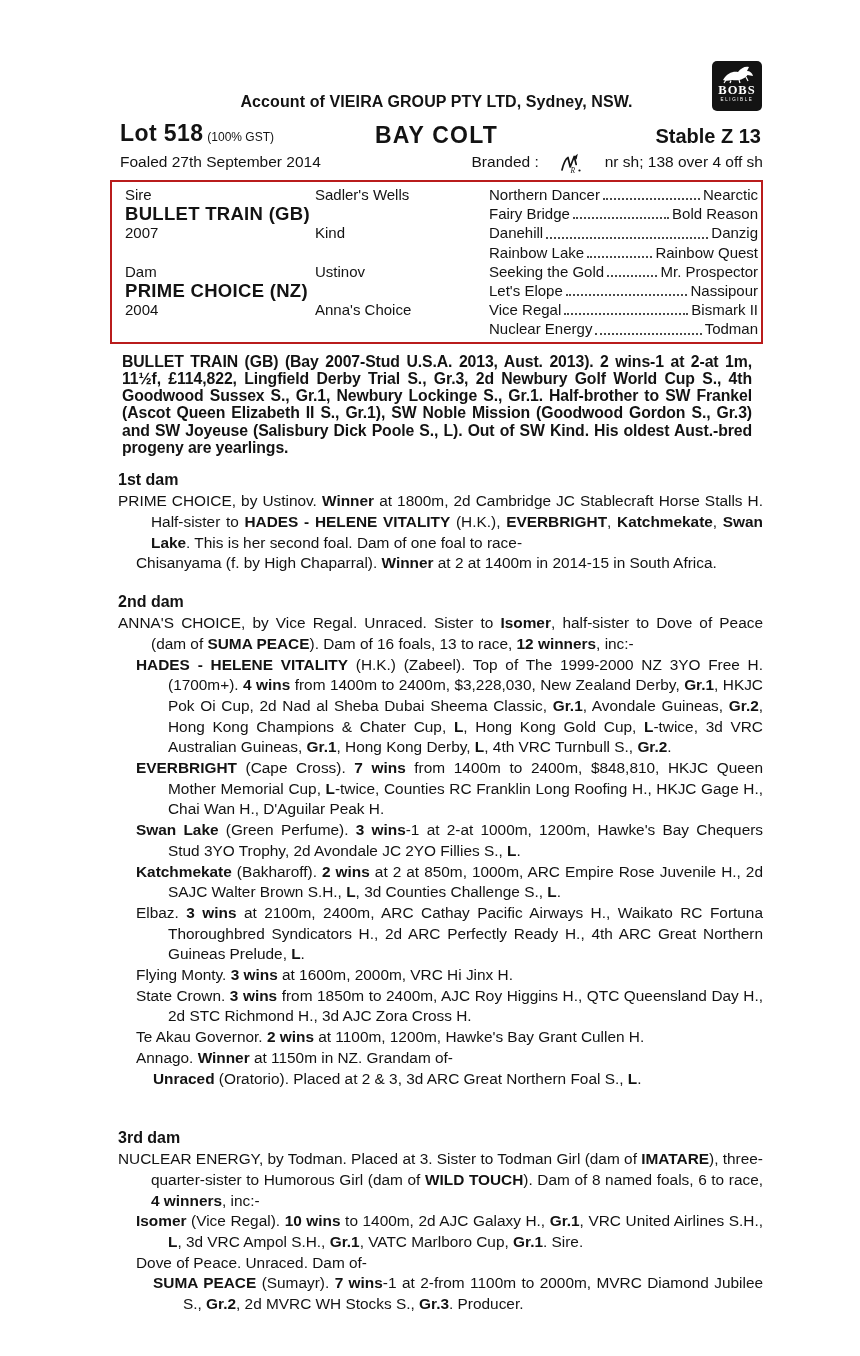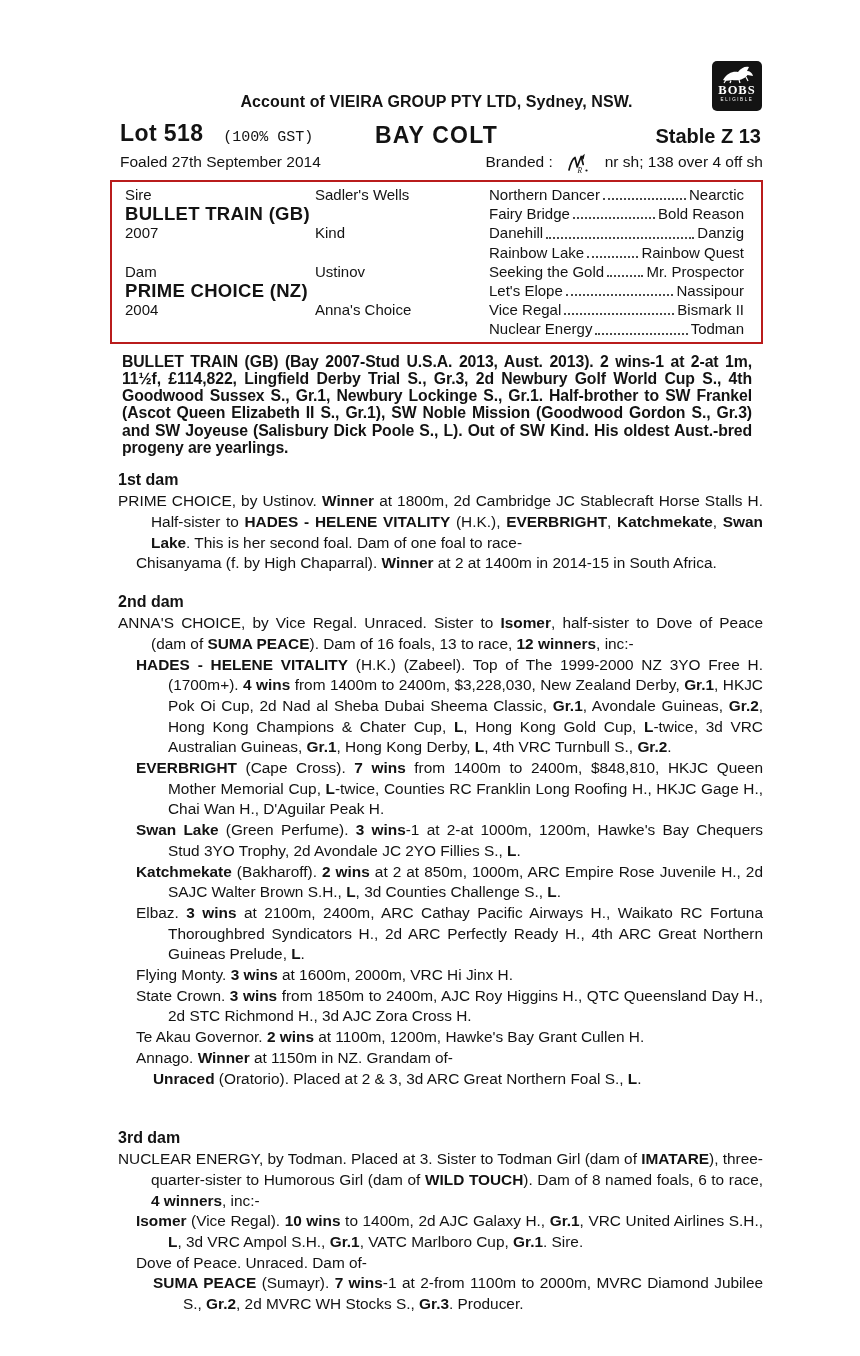--- a/index.html
+++ b/index.html
@@ -5,44 +5,44 @@
   html,body{margin:0;padding:0;background:#fff;}
   .page{position:relative;width:860px;height:1356px;background:#ffffff;color:#131313;
         font-family:"Liberation Sans",sans-serif;overflow:hidden;}
   .content{position:absolute;left:110px;top:0;width:653px;}
 
   
   .account{margin-top:93px;text-align:center;font-weight:bold;font-size:16px;letter-spacing:.1px;}
   .lot-row{position:relative;margin-top:9px;height:30px;padding-left:10px;}
   .lot-left{position:absolute;left:10px;top:0;white-space:nowrap;}
   .lot{font-size:23px;font-weight:bold;letter-spacing:.4px;}
-  .gst{font-size:15px;margin-left:20px;font-family:Liberation Mono, monospace;}
+  .gst{font-size:12px;margin-left:4px;}
   .horse-name{position:absolute;left:0;right:0;top:2px;text-align:center;font-size:23px;
               font-weight:bold;letter-spacing:1.2px;}
   .stable{position:absolute;right:2px;top:5px;font-size:20px;font-weight:bold;}
   .foaled-row{display:flex;justify-content:space-between;align-items:center;margin-top:3px;
               padding-left:10px;font-size:15.5px;}
-  .branded{display:flex;align-items:center;gap:12px;white-space:nowrap;}
+  .branded{display:flex;align-items:center;gap:19px;white-space:nowrap;}
   .brand-svg{display:inline-block;margin:0 1px -3px 2px;}
 
   
   .bobs{position:absolute;top:61px;left:712px;width:50px;height:50px;background:#131313;
         border-radius:5px;display:flex;flex-direction:column;align-items:center;
         justify-content:flex-start;box-sizing:border-box;padding-top:4px;}
   .bobs-name{font-family:"Liberation Serif",serif;font-weight:bold;font-size:12.5px;color:#fff;
              letter-spacing:1px;line-height:12px;}
   .bobs-sub{font-size:4.5px;color:#fff;letter-spacing:1.6px;line-height:7px;}
 
   
   .ped{border:2px solid #b91c1c;margin-top:9px;display:grid;
        grid-template-columns:190px 174px 1fr;grid-auto-rows:19.2px;
        padding:3px 0 3px 13px;font-size:15px;box-sizing:border-box;}
   .ped div{line-height:19.2px;white-space:nowrap;}
   .ped .bigname{font-weight:bold;font-size:18.5px;letter-spacing:.3px;grid-column:1 / span 2;}
-  .pr{grid-column:3;display:flex;align-items:flex-end;padding-right:17px;}
+  .pr{grid-column:3;display:flex;align-items:flex-end;padding-right:3px;}
   .pr .dots{flex:1;border-bottom:2px dotted #4a4a4a;margin:0 3px 4px 3px;min-width:12px;}
 
   
   .sire-para{margin-top:9px;padding:0 11px 0 12px;font-weight:bold;font-size:15.8px;
              line-height:17.3px;text-align:justify;letter-spacing:-.1px;}
 
   
   .dam-head{font-weight:bold;font-size:16px;padding-left:8px;margin-bottom:2px;}
   .mt1{margin-top:15px;} .mt2{margin-top:19px;} .mt3{margin-top:40px;}
   .para{font-size:15.4px;line-height:20.7px;text-align:justify;}

